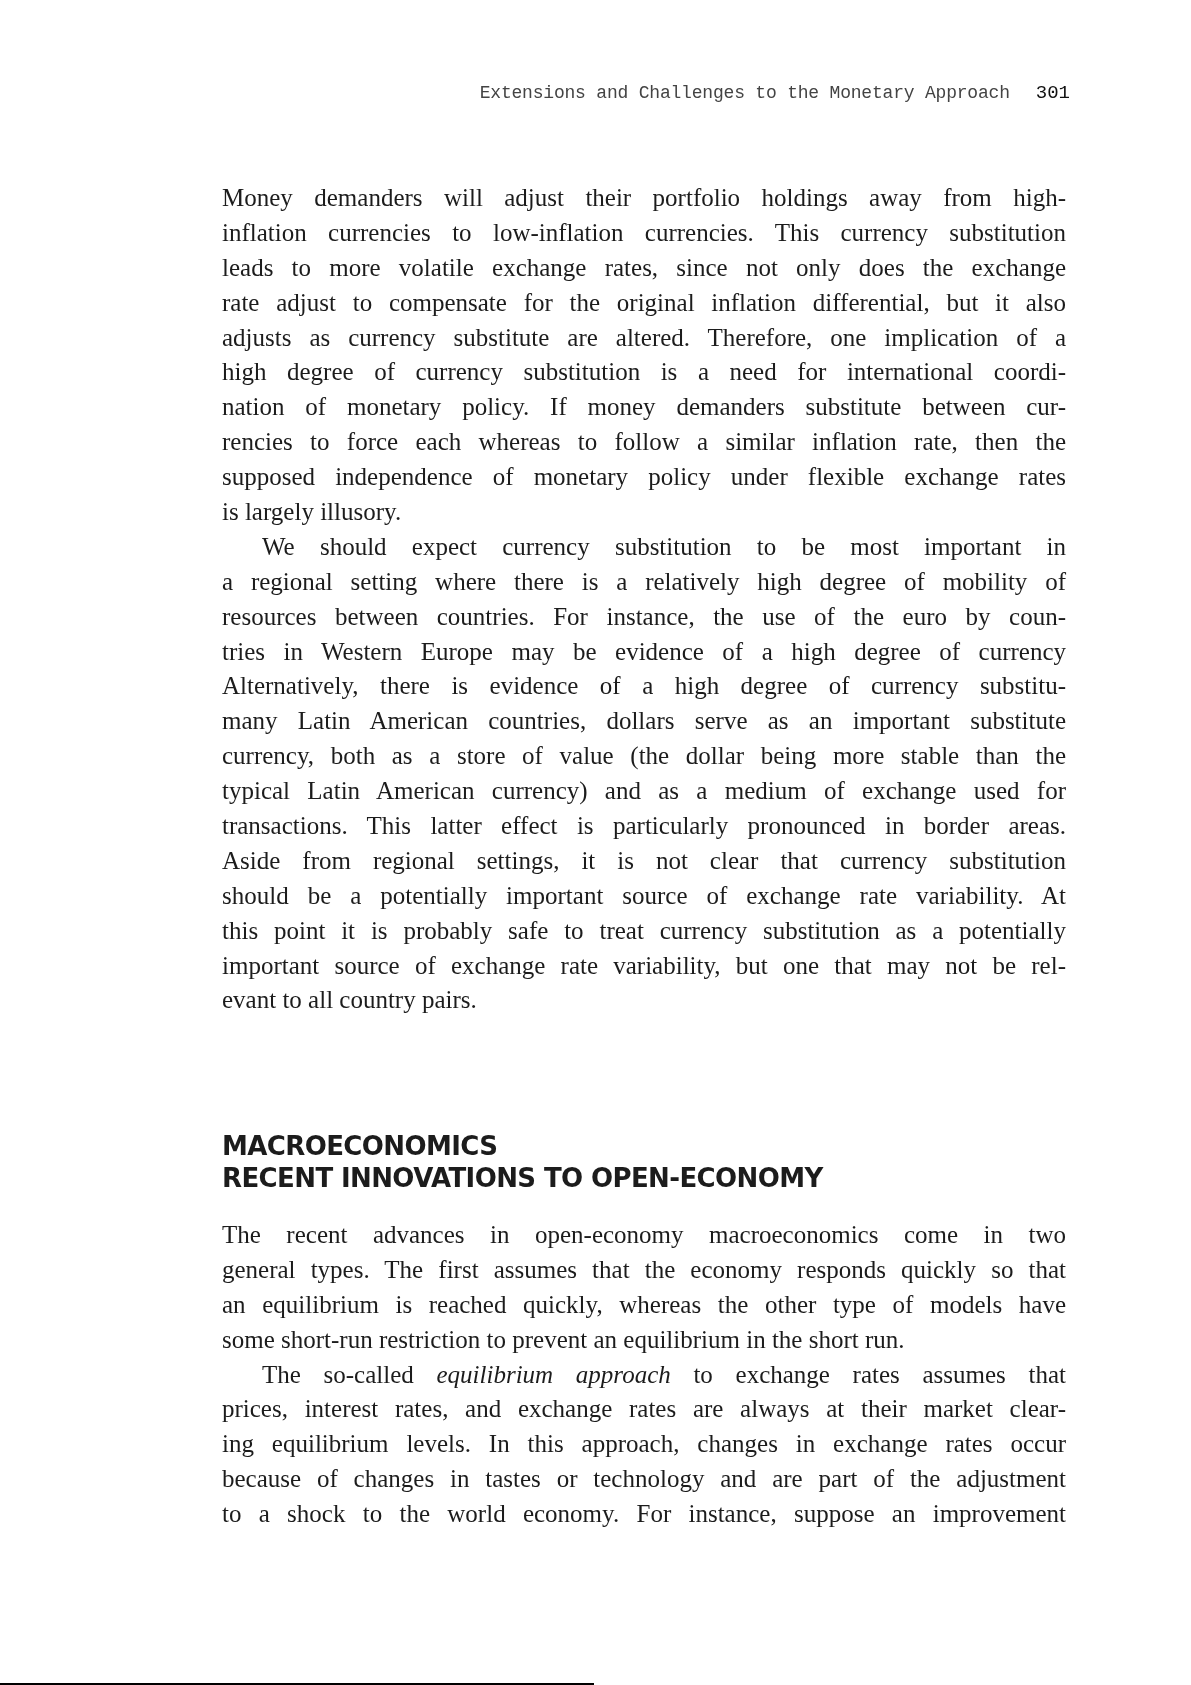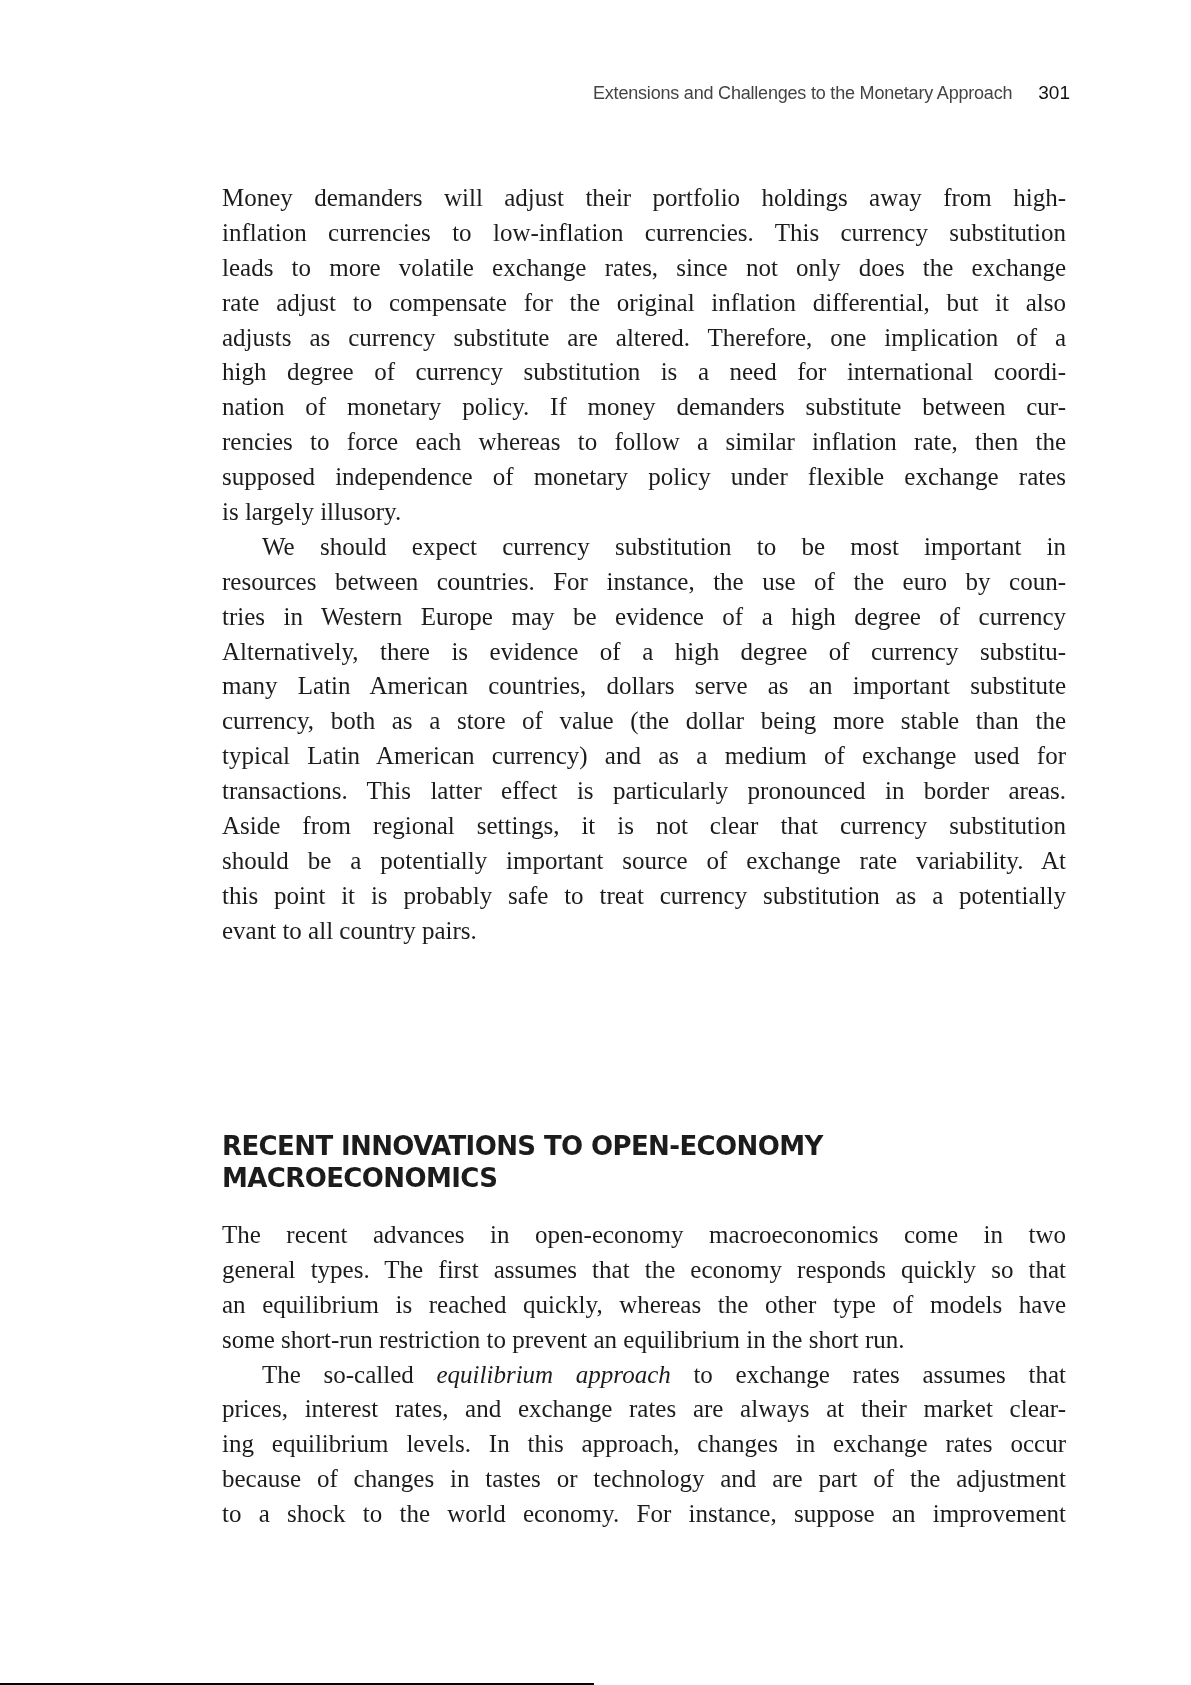--- a/index.html
+++ b/index.html
@@ -1,20 +1,20 @@
 <!DOCTYPE html>
 <html><head>
 <meta charset="utf-8">
 <style>
   html, body { margin: 0; padding: 0; background: #ffffff; }
   body { width: 1191px; height: 1685px; position: relative; overflow: hidden; }
   .running-head {
     position: absolute; top: 82px; left: 0; width: 1070px;
     text-align: right;
-    font-family: Liberation Sans, sans-serif; font-weight: 300;
+    font-family: Liberation Mono, monospace; font-weight: 300;
     font-size: 18px; color: #444;
   }
   .running-head .title { letter-spacing: -0.2px; }
   .running-head .page-number { margin-left: 26px; color: #111; font-size: 19px; }
   .body-text {
     position: absolute; left: 222px; width: 844px;
     font-family: "Liberation Serif", serif; font-size: 25px; color: #1c1c1c;
   }
   .line {
     display: block; height: 34.9px; line-height: 34.9px;
@@ -50,37 +50,39 @@
     <span class="line">rate adjust to compensate for the original inflation differential, but it also</span>
     <span class="line">adjusts as currency substitute are altered. Therefore, one implication of a</span>
     <span class="line">high degree of currency substitution is a need for international coordi-</span>
     <span class="line">nation of monetary policy. If money demanders substitute between cur-</span>
     <span class="line">rencies to force each whereas to follow a similar inflation rate, then the</span>
     <span class="line">supposed independence of monetary policy under flexible exchange rates</span>
     <span class="line last">is largely illusory.</span>
   </div>
   <div>
     <span class="line indent">We should expect currency substitution to be most important in</span>
+    <span class="line">a regional setting where there is a relatively high degree of mobility of</span>
     <span class="line">resources between countries. For instance, the use of the euro by coun-</span>
     <span class="line">tries in Western Europe may be evidence of a high degree of currency</span>
     <span class="line">Alternatively, there is evidence of a high degree of currency substitu-</span>
     <span class="line">many Latin American countries, dollars serve as an important substitute</span>
     <span class="line">currency, both as a store of value (the dollar being more stable than the</span>
     <span class="line">typical Latin American currency) and as a medium of exchange used for</span>
     <span class="line">transactions. This latter effect is particularly pronounced in border areas.</span>
     <span class="line">Aside from regional settings, it is not clear that currency substitution</span>
     <span class="line">should be a potentially important source of exchange rate variability. At</span>
     <span class="line">this point it is probably safe to treat currency substitution as a potentially</span>
+    <span class="line">important source of exchange rate variability, but one that may not be rel-</span>
     <span class="line last">evant to all country pairs.</span>
   </div>
 </div>
 
 <div class="heading">
+  <span>MACROECONOMICS</span>
   <span>RECENT INNOVATIONS TO OPEN-ECONOMY</span>
-  <span>MACROECONOMICS</span>
 </div>
 
 <div class="body-text block2">
   <div>
     <span class="line">The recent advances in open-economy macroeconomics come in two</span>
     <span class="line">general types. The first assumes that the economy responds quickly so that</span>
     <span class="line">an equilibrium is reached quickly, whereas the other type of models have</span>
     <span class="line last">some short-run restriction to prevent an equilibrium in the short run.</span>
   </div>
   <div>

